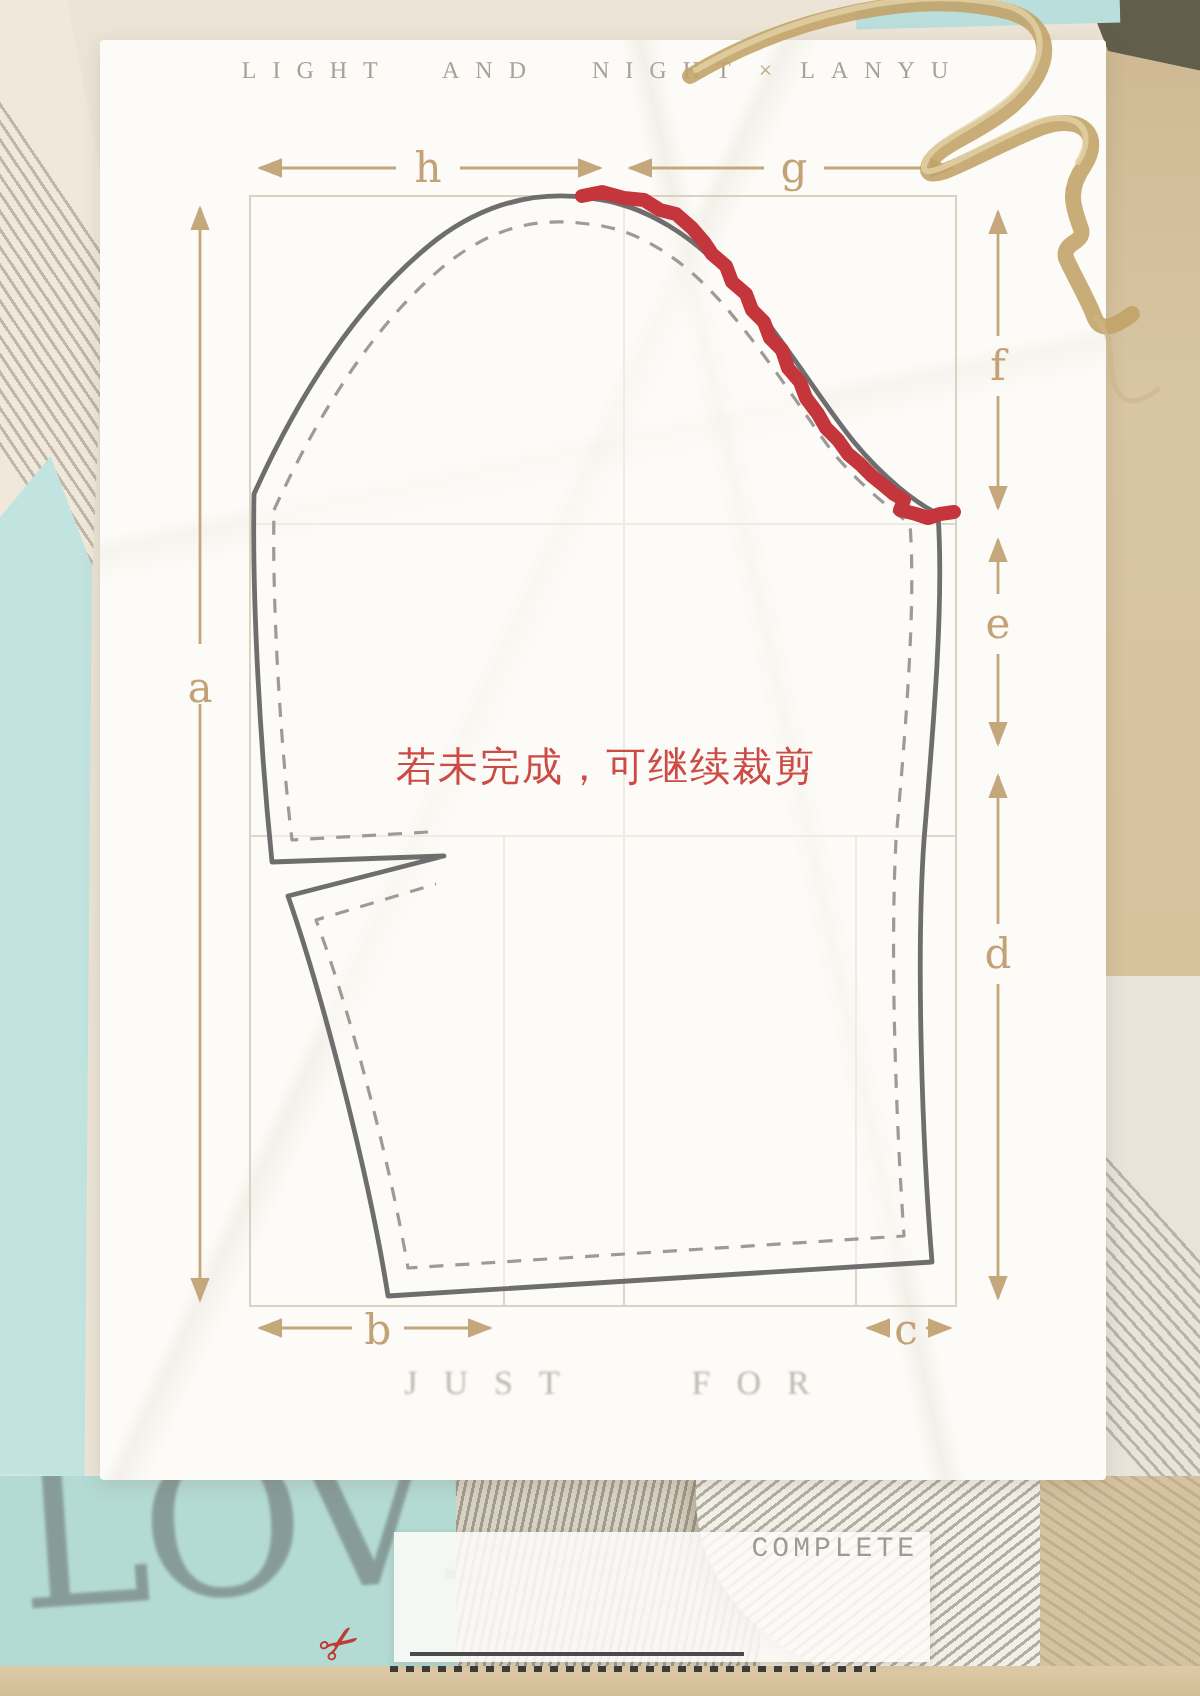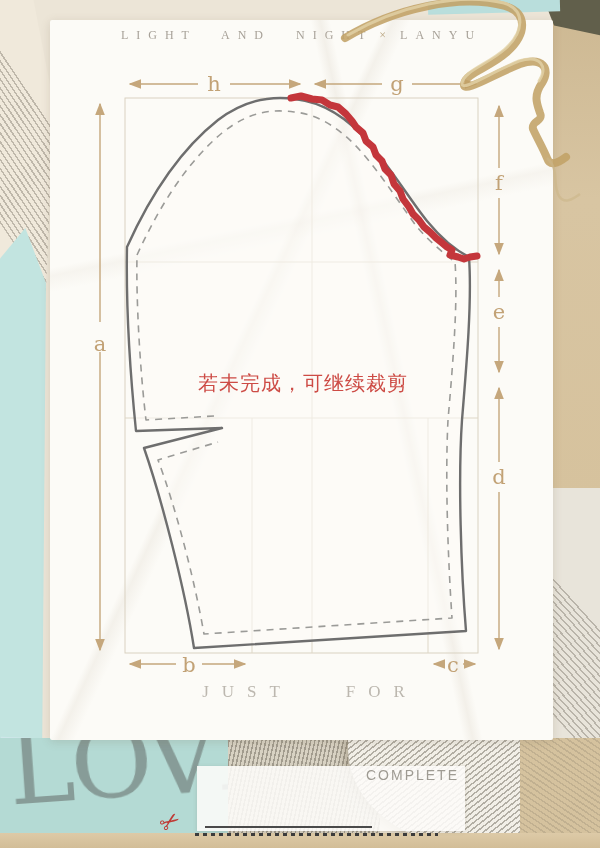--- a/index.html
+++ b/index.html
@@ -76,21 +76,21 @@
   .cutline{stroke:#c4363b;stroke-width:7;fill:none;stroke-linecap:round;stroke-linejoin:round;}
   .hint-text{font-family:"DejaVu Sans",sans-serif;font-size:20px;fill:#cd4b45;
     text-anchor:middle;letter-spacing:1px;}
   .ribbon{stroke:#c2a267;stroke-width:8;fill:none;stroke-linecap:round;opacity:.88;}
   .ribbon2{stroke:#e2d2a8;stroke-width:3;fill:none;stroke-linecap:round;opacity:.8;}
   .ribbon3{stroke:#cbb588;stroke-width:2.5;fill:none;opacity:.6;}
   
   .banner{position:absolute;left:197px;top:766px;width:268px;height:65px;
     background:rgba(253,252,249,.88);z-index:6;box-shadow:0 1px 4px rgba(100,90,70,.2);}
   .banner .complete{position:absolute;right:6px;top:1px;
-    font-family:Liberation Sans, sans-serif;font-size:14px;color:#8f8b82;
+    font-family:Liberation Mono, monospace;font-size:14px;color:#8f8b82;
     letter-spacing:2px;opacity:.85;}
   .banner .title{position:absolute;left:8px;bottom:6px;white-space:nowrap;
     font-family:"DejaVu Serif",serif;color:#1c1c1c;line-height:1;}
   .banner .t1{font-size:56px;font-weight:bold;}
   .banner .t2{font-size:45px;font-weight:bold;letter-spacing:2px;}
   .underline{position:absolute;left:205px;top:826px;width:167px;height:2px;
     background:#4a4a4a;z-index:7;}
   .dotline{position:absolute;left:195px;top:833px;width:243px;height:3px;z-index:7;
     background:repeating-linear-gradient(90deg,#3c3c3c 0 4px,transparent 4px 8px);}
   .scissors{position:absolute;left:160px;top:808px;z-index:7;font-size:24px;

